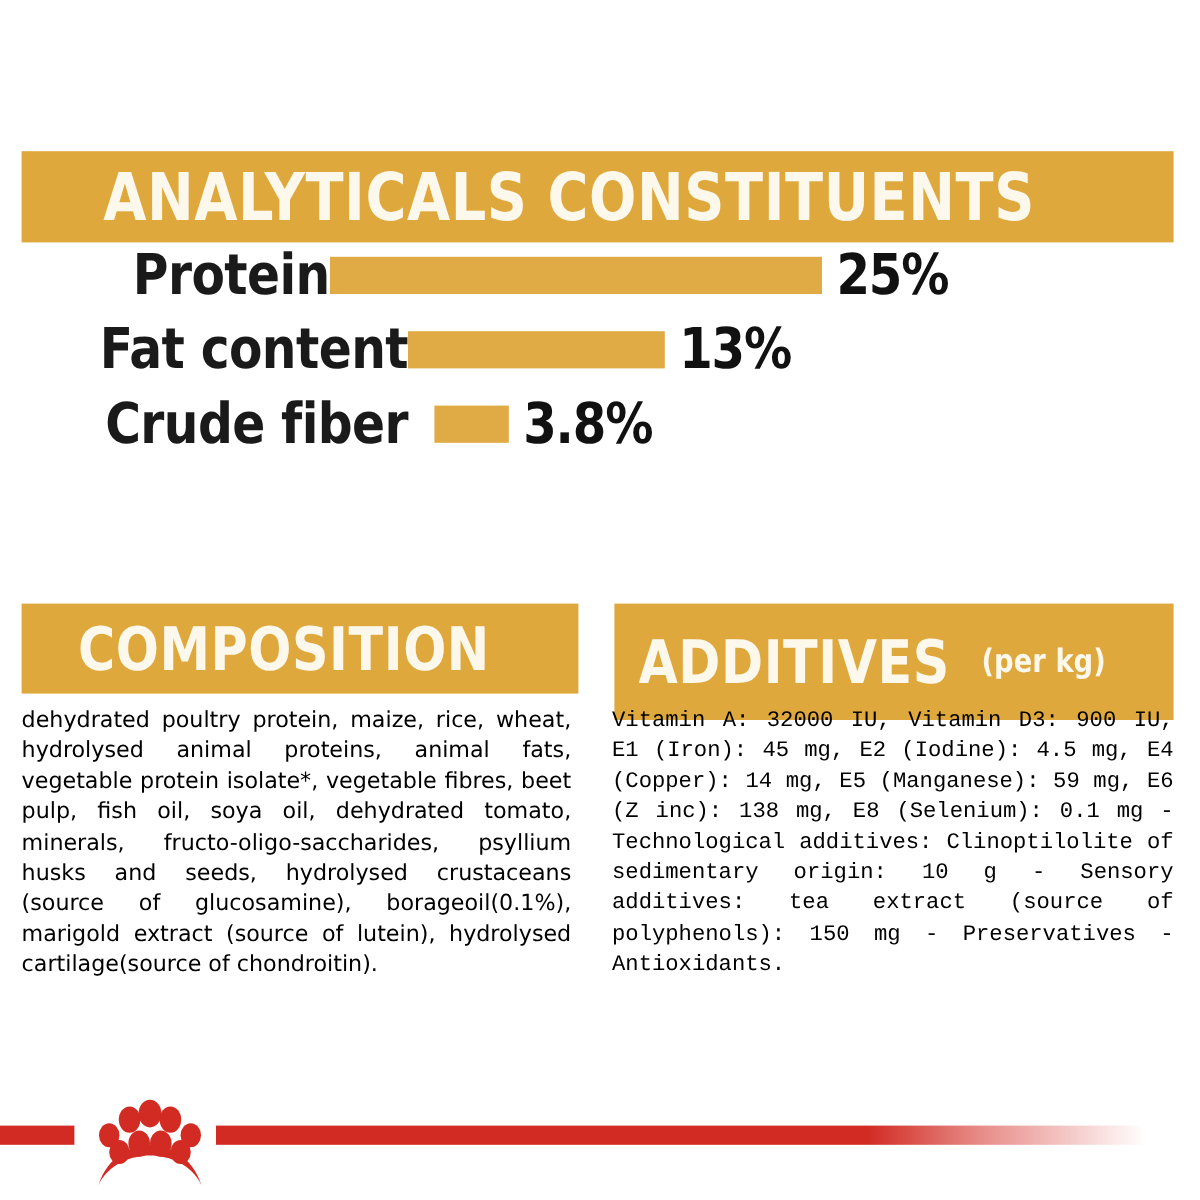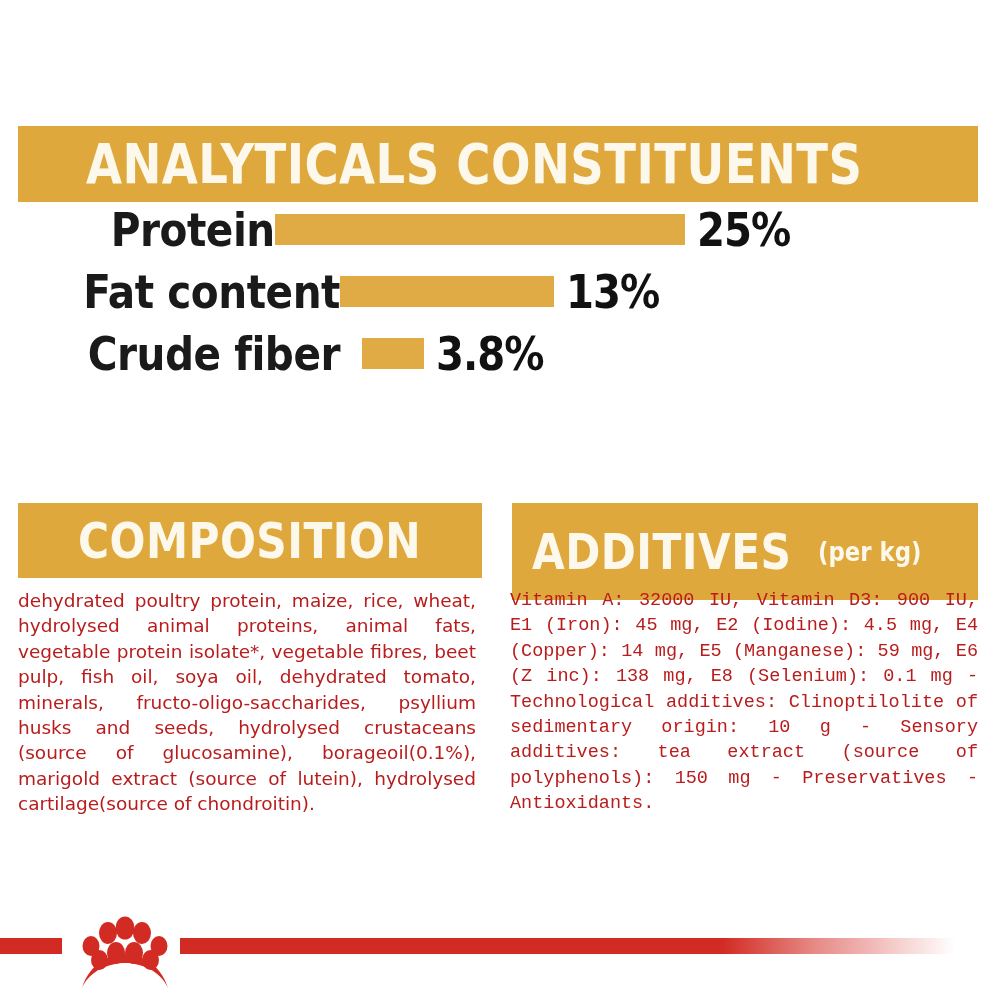--- a/index.html
+++ b/index.html
@@ -51,21 +51,21 @@
   #banner-analyticals .banner-title {
     font-size: 55px;
     line-height: 55px;
   }
 
   #banner-composition {
     left: 18px;
     top: 503px;
     width: 464px;
     height: 75px;
-    padding-left: 60px;
+    padding-left: 47px;
   }
   #banner-composition .banner-title {
     font-size: 50px;
     line-height: 50px;
   }
 
   #banner-additives {
     left: 512px;
     top: 503px;
     width: 466px;
@@ -139,21 +139,21 @@
     transform-origin: left center;
   }
 
   
   .body-col {
     position: absolute;
     top: 588px;
     font-family: "DejaVu Sans", sans-serif;
     font-size: 18.5px;
     line-height: 25.4px;
-    color: #b91c1c;
+    color: #000000;
     text-align: justify;
     text-justify: inter-word;
   }
   #col-composition {
     left: 18px;
     width: 458px;
   }
   #col-additives {
     left: 510px;
     width: 468px;

